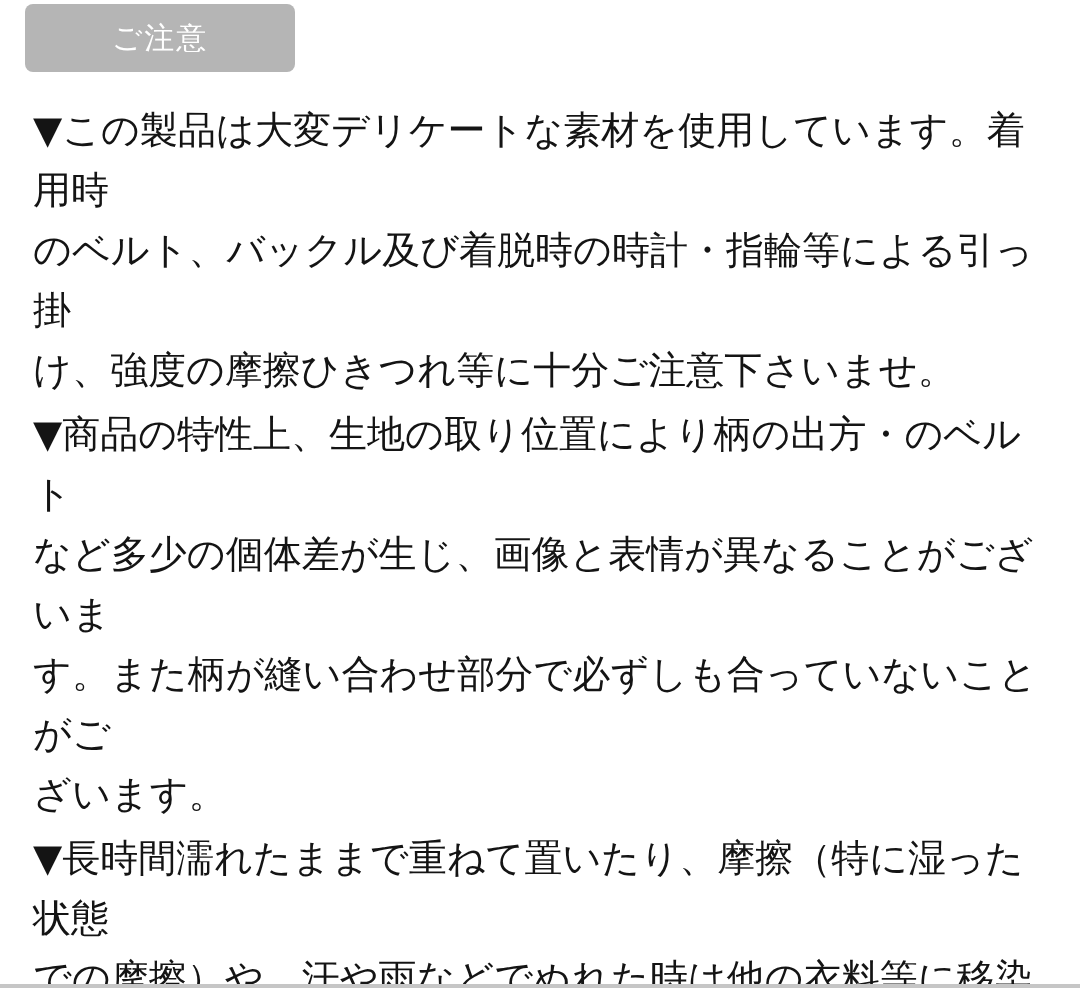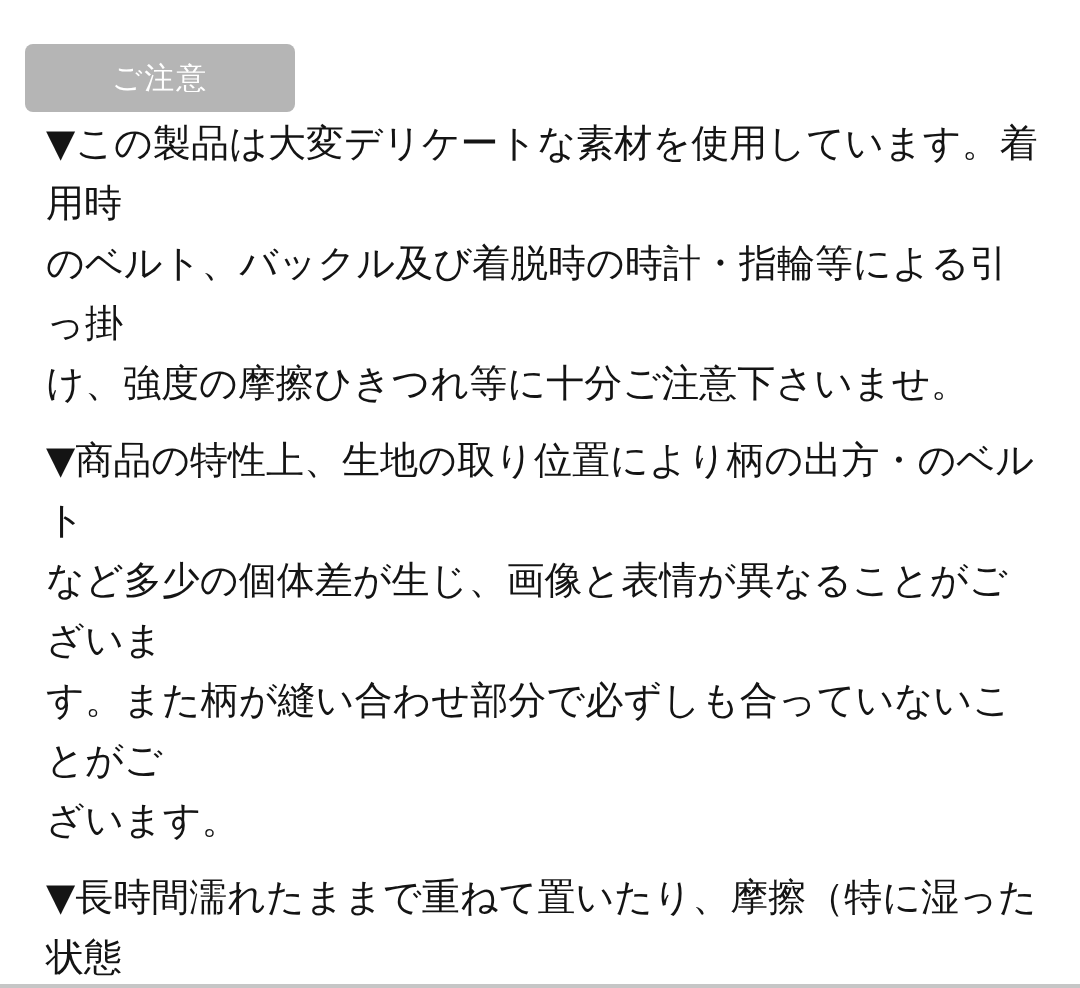--- a/index.html
+++ b/index.html
@@ -18,39 +18,38 @@
     position: absolute;
     left: 25px;
     top: 4px;
     width: 270px;
     height: 68px;
     background: #b5b5b5;
     border-radius: 8px;
     display: flex;
     align-items: center;
     justify-content: center;
-    margin-top: 40px;
   }
   .badge-label {
     color: #ffffff;
     font-size: 30px;
     letter-spacing: 2px;
     font-weight: normal;
   }
   .body-text {
     position: absolute;
     left: 29px;
     top: 96px;
     width: 1026px;
     color: #141414;
     font-size: 38px;
     line-height: 60px;
   }
   .body-text p {
-    margin: 17px;
+    margin: 4px;
     white-space: pre-line;
   }
   .bottom-divider {
     position: absolute;
     left: 0;
     bottom: 0;
     width: 1080px;
     height: 4px;
     background: #c6c6c6;
   }

